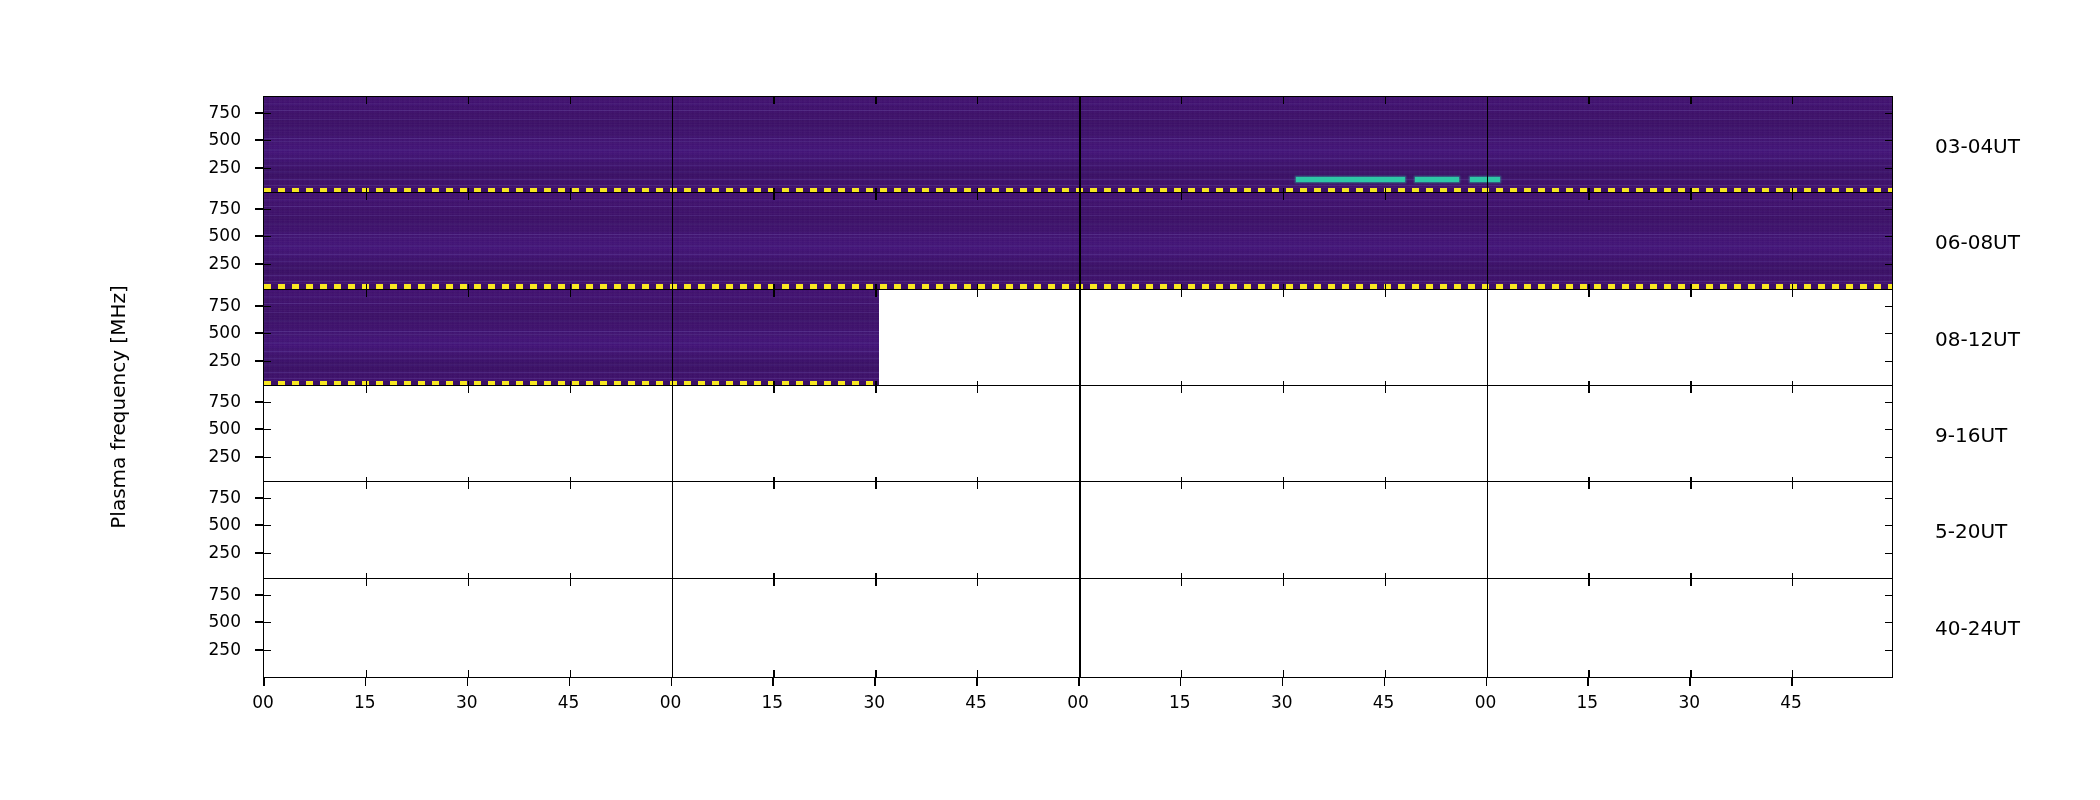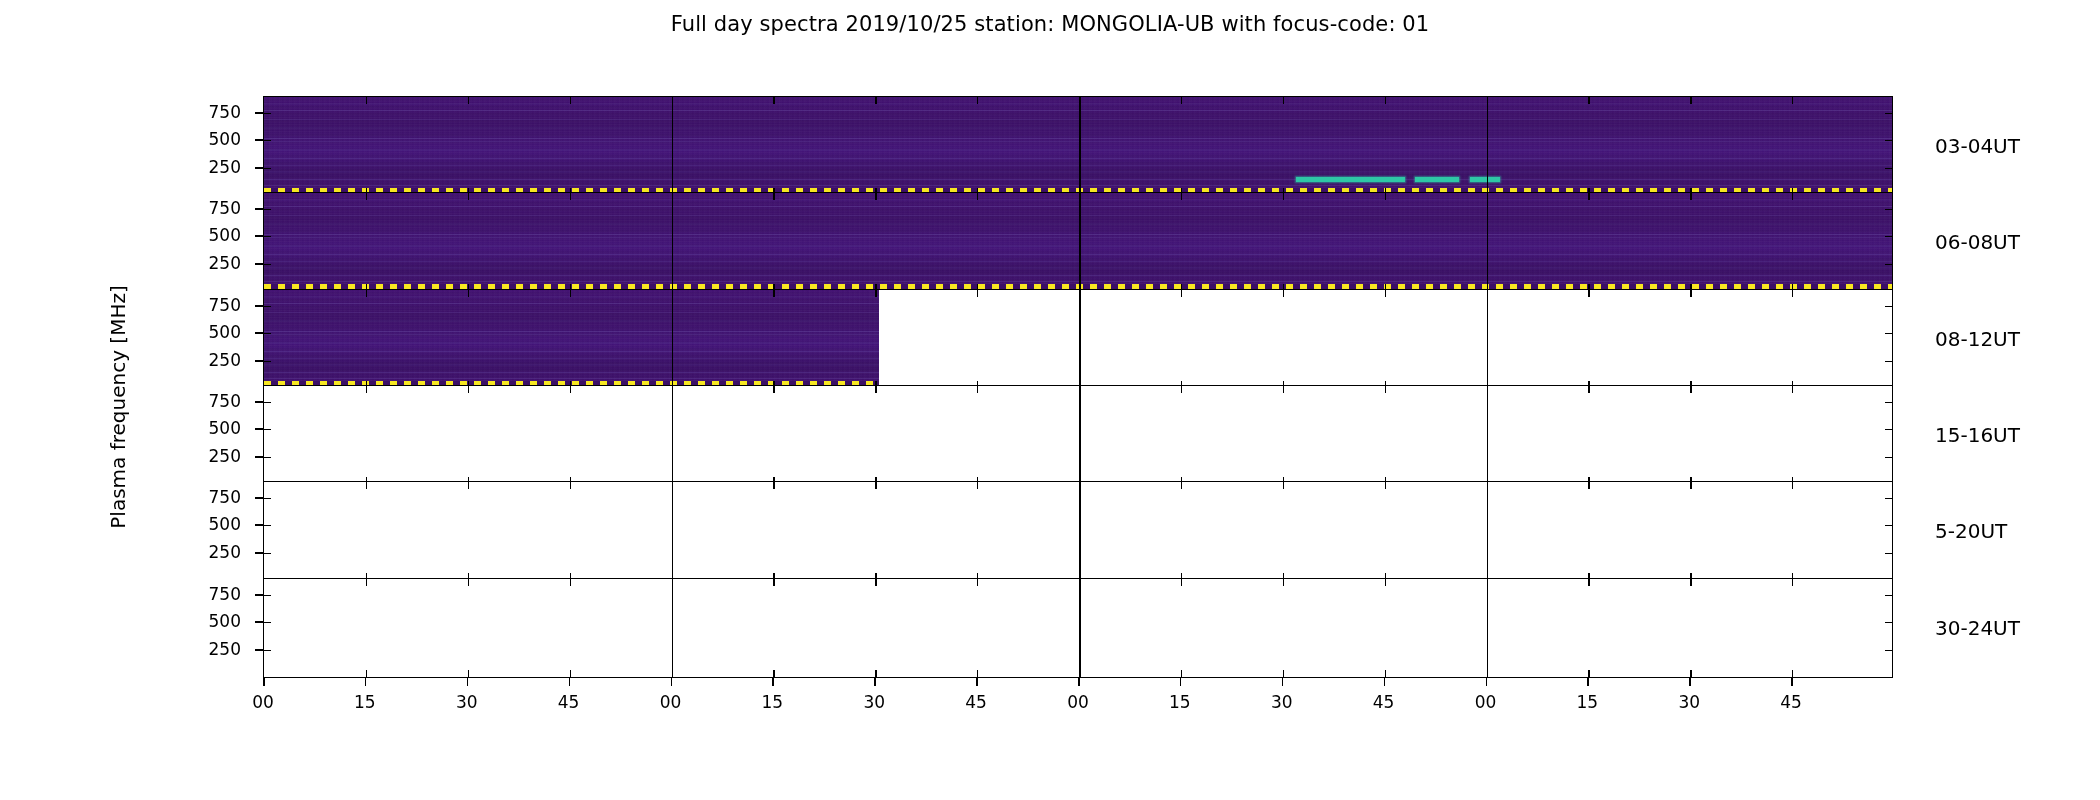--- a/index.html
+++ b/index.html
@@ -104,21 +104,20 @@
   .rlabel{
     position:absolute;left:1935px;
     font-size:20px;color:#000;white-space:nowrap;
   }
 </style>
 </head>
 <body>
 
 <div id="figure">
 
-  <div id="title">Full day spectra 2019/10/25 station: MONGOLIA-UB with focus-code: 01</div>
 
   <div id="ylabel">Plasma frequency [MHz]</div>
 
   <div id="panels-layer">
       <div class="panel" style="top: 96px;">
         <div class="panel-inner">
           <div class="spectro" style="width: 1630px;">
             <div class="streak s2" style="top: 6px; opacity: 0.35;"></div>
             <div class="streak" style="top: 13px; opacity: 0.72;"></div>
             <div class="streak" style="top: 22px; opacity: 0.54;"></div>
@@ -459,18 +458,18 @@
       <div class="xtlabel" style="left: 1557.38px; top: 694px;">15</div>
       <div class="xtick" style="left: 1689.25px; top: 678px;"></div>
       <div class="xtlabel" style="left: 1659.25px; top: 694px;">30</div>
       <div class="xtick" style="left: 1791.12px; top: 678px;"></div>
       <div class="xtlabel" style="left: 1761.12px; top: 694px;">45</div>
     </div>
   <div id="rlabels-layer">
       <div class="rlabel" style="top: 134px;">03-04UT</div>
       <div class="rlabel" style="top: 230px;">06-08UT</div>
       <div class="rlabel" style="top: 327px;">08-12UT</div>
-      <div class="rlabel" style="top: 423px;">15-16UT</div>
+      <div class="rlabel" style="top: 423px;">9-16UT</div>
       <div class="rlabel" style="top: 519px;">5-20UT</div>
-      <div class="rlabel" style="top: 616px;">30-24UT</div>
+      <div class="rlabel" style="top: 616px;">40-24UT</div>
     </div>
 
 </div>
 
 </body></html>

